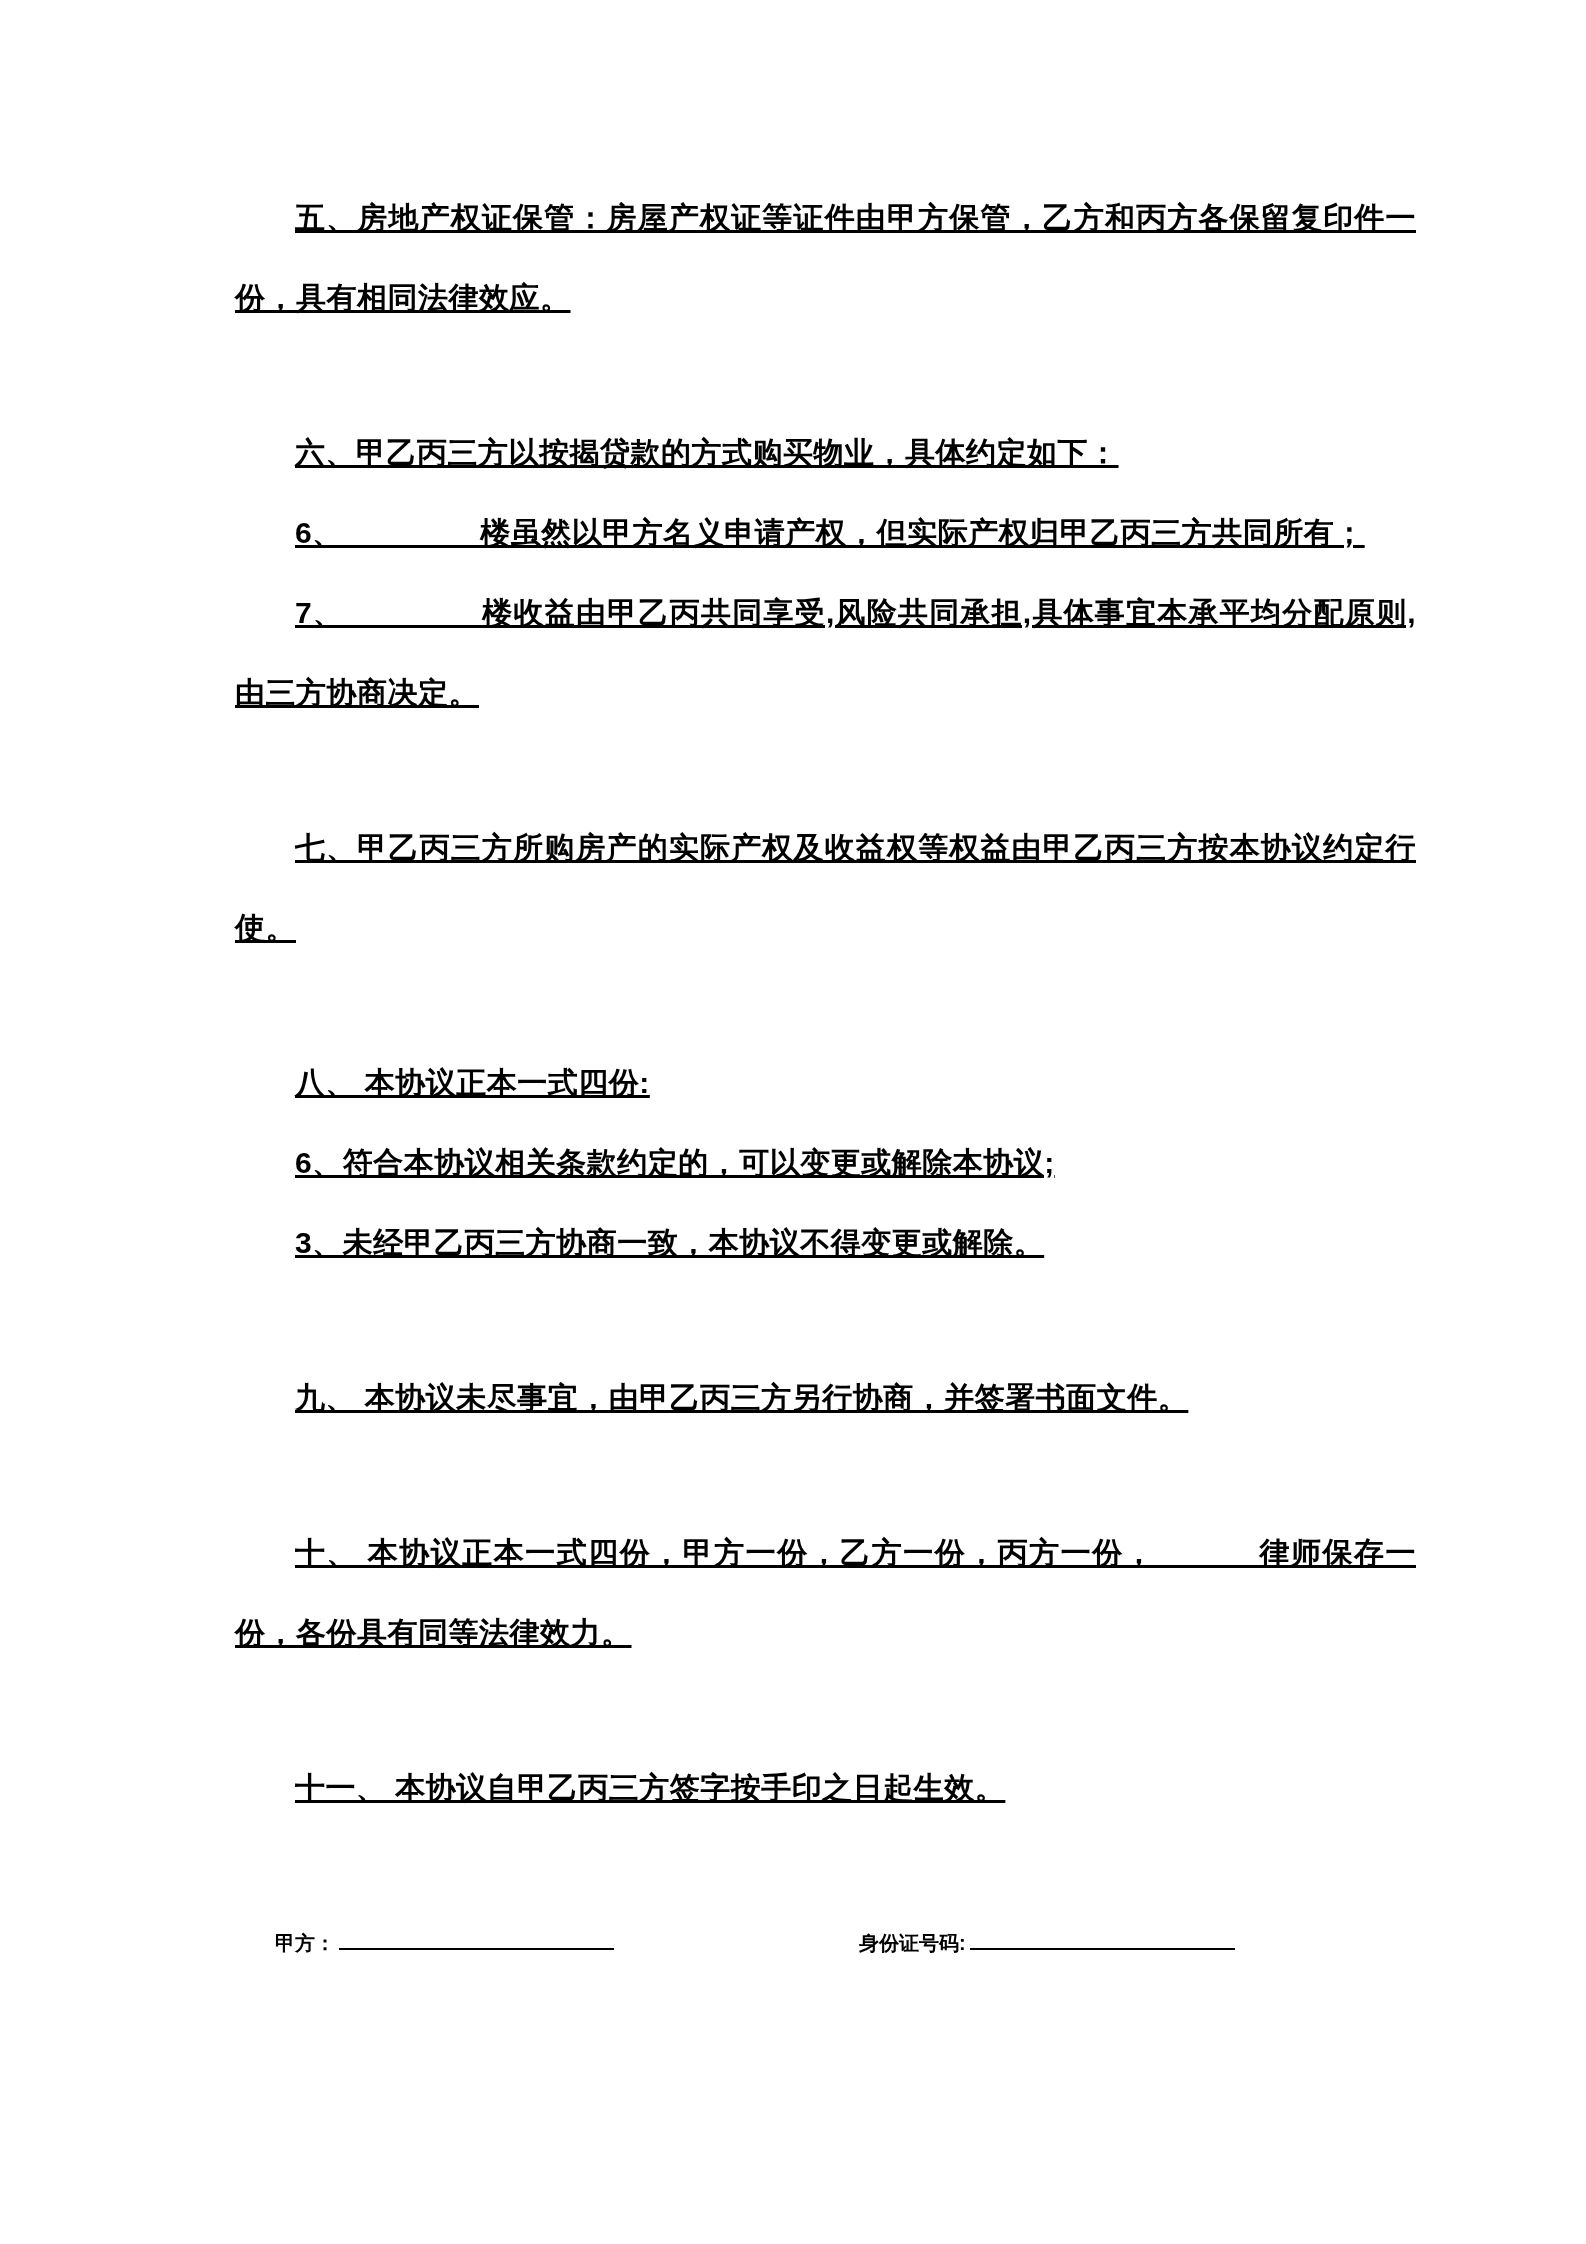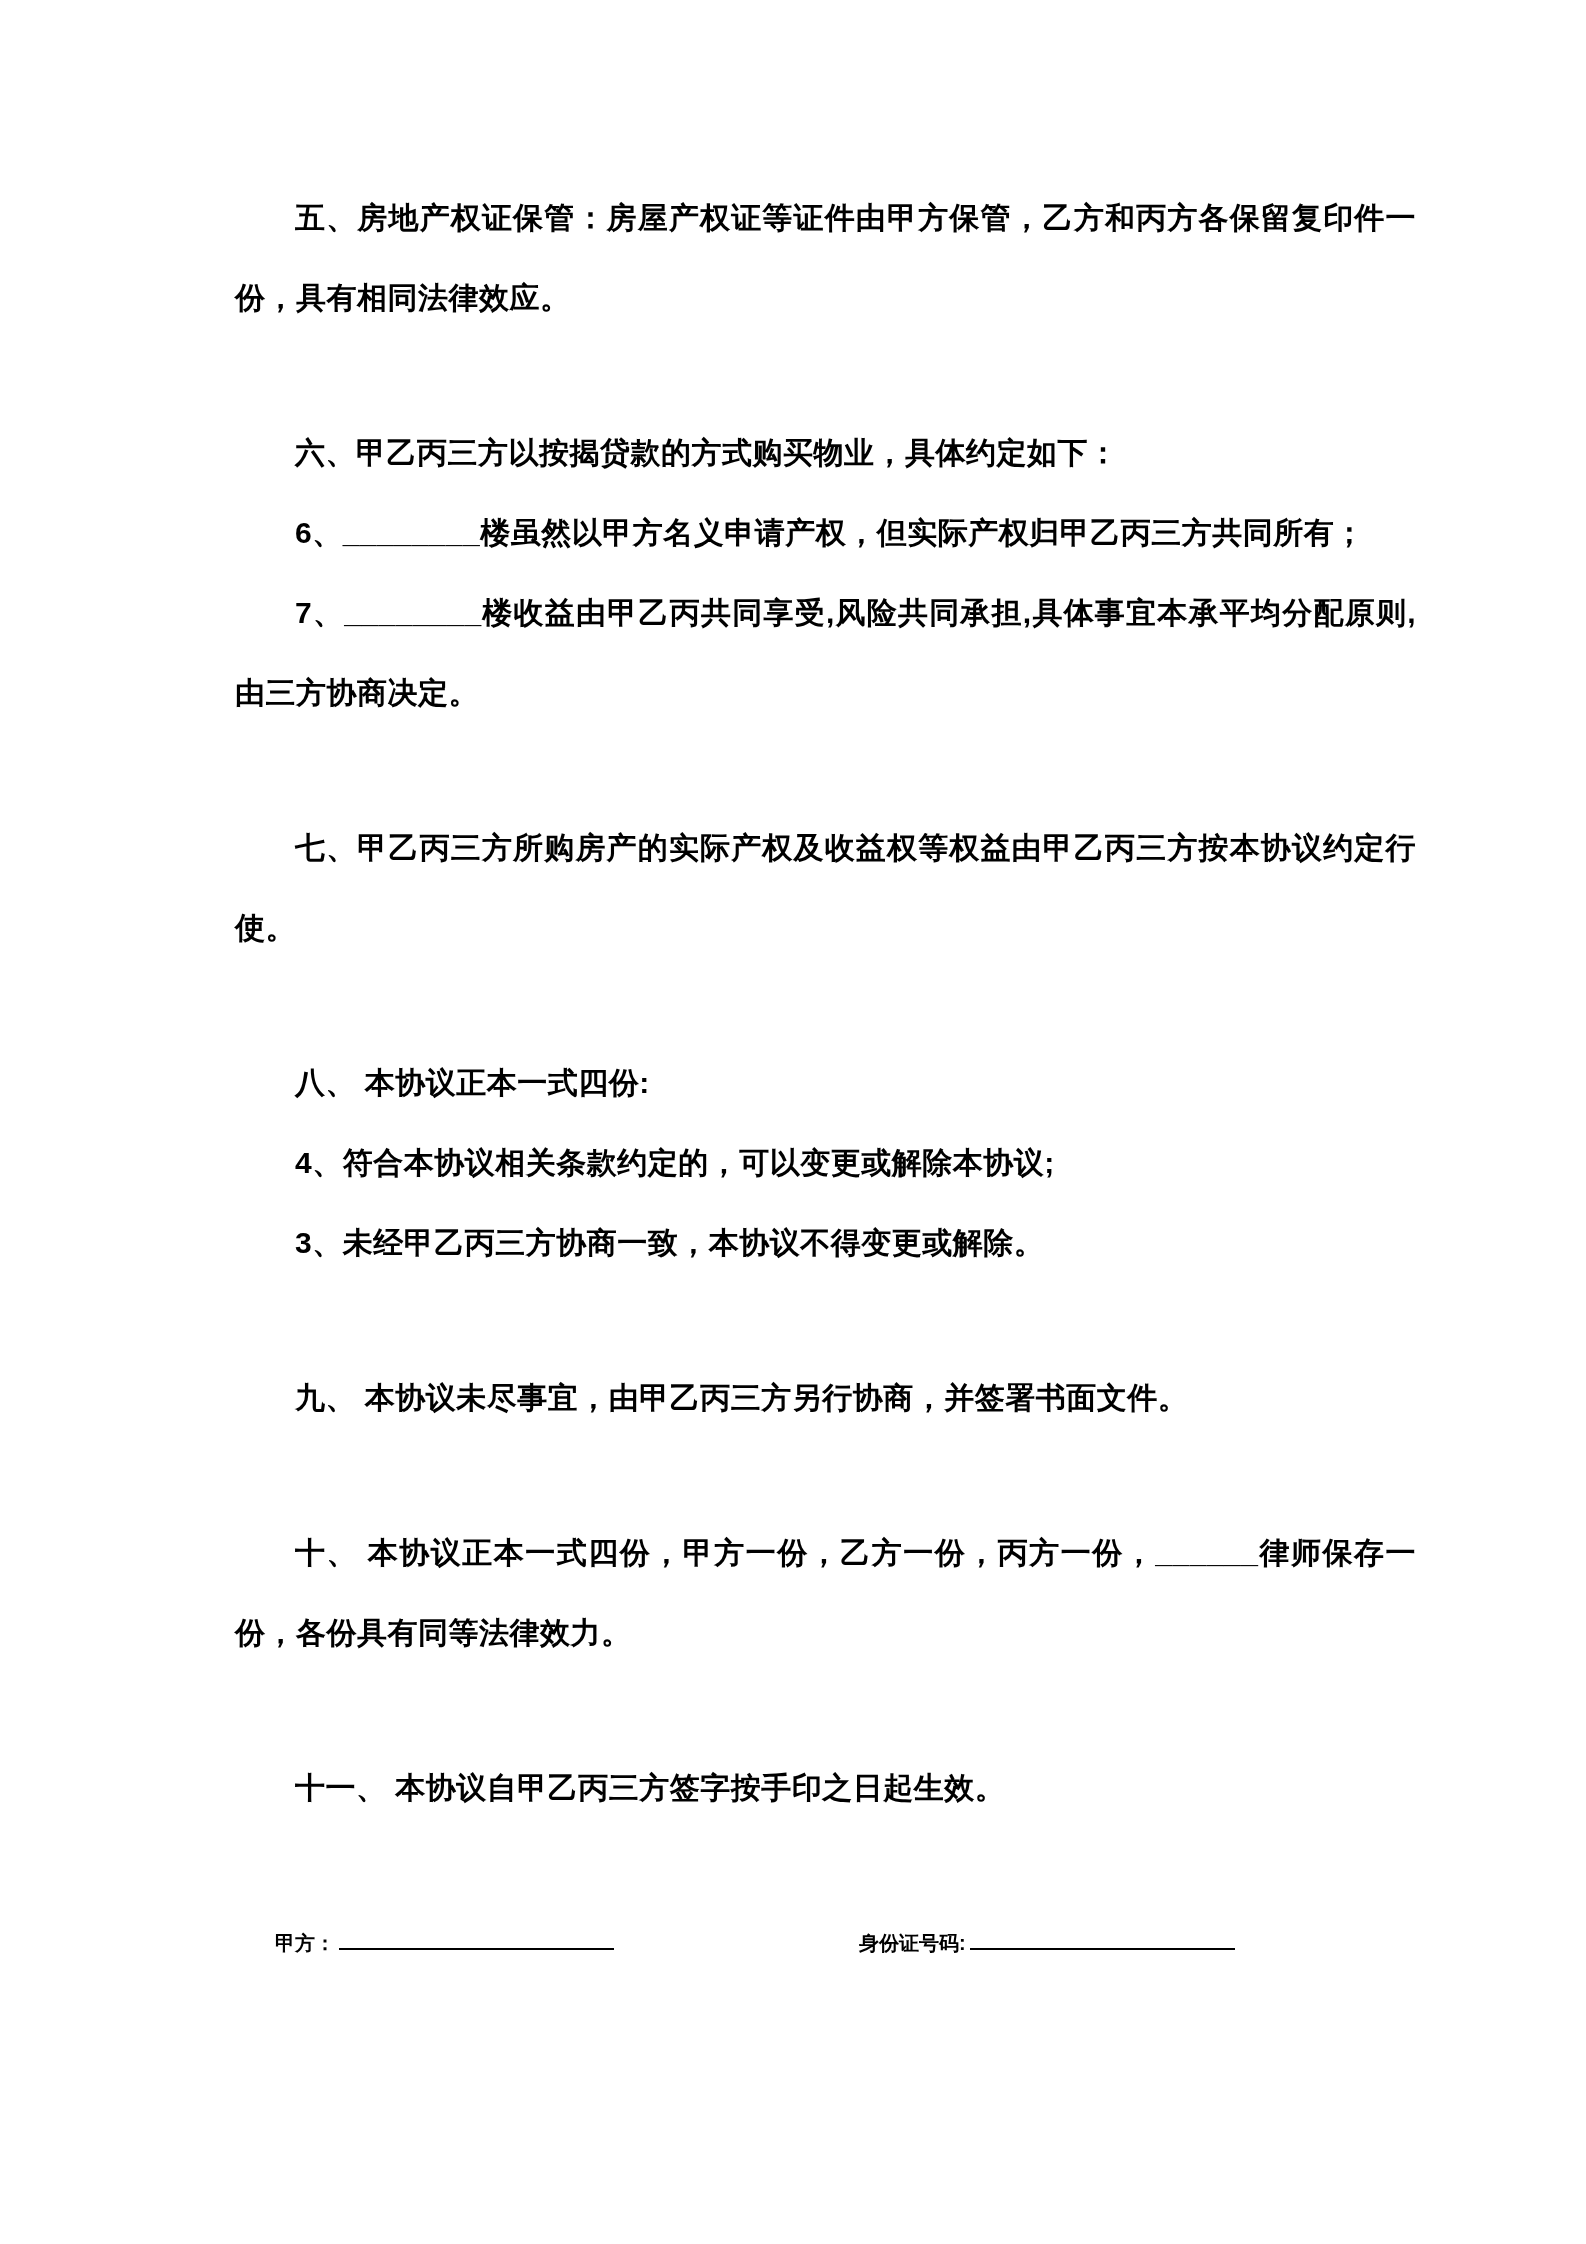--- a/index.html
+++ b/index.html
@@ -24,20 +24,21 @@
   .para {
     margin: 0;
     font-size: 30px;
     font-weight: 600;
     line-height: 80px;
     text-align: justify;
     letter-spacing: 0.5px;
   }
   .indent {
     text-indent: 2em;
+    text-decoration: underline;
   }
   .gap {
     margin-top: 75px;
   }
   .sig-row {
     display: flex;
     align-items: baseline;
     font-size: 20px;
     font-weight: 600;
     line-height: 80px;
@@ -74,21 +75,21 @@
   <p class="para indent">6、________楼虽然以甲方名义申请产权，但实际产权归甲乙丙三方共同所有；</p>
 
 
   <p class="para indent">7、________楼收益由甲乙丙共同享受,风险共同承担,具体事宜本承平均分配原则,由三方协商决定。</p>
 
   <p class="para indent gap">七、甲乙丙三方所购房产的实际产权及收益权等权益由甲乙丙三方按本协议约定行使。</p>
 
   <p class="para indent gap">八、 本协议正本一式四份:</p>
 
 
-  <p class="para indent">4、符合本协议相关条款约定的，可以变更或解除本协议;</p>
+  <p class="para indent">6、符合本协议相关条款约定的，可以变更或解除本协议;</p>
 
   <p class="para indent">3、未经甲乙丙三方协商一致，本协议不得变更或解除。</p>
 
   <p class="para indent gap">九、 本协议未尽事宜，由甲乙丙三方另行协商，并签署书面文件。</p>
 
   <p class="para indent gap">十、 本协议正本一式四份，甲方一份，乙方一份，丙方一份，______律师保存一份，各份具有同等法律效力。</p>
 
   <p class="para indent gap">十一、 本协议自甲乙丙三方签字按手印之日起生效。</p>
 
   <div class="sig-row gap">

